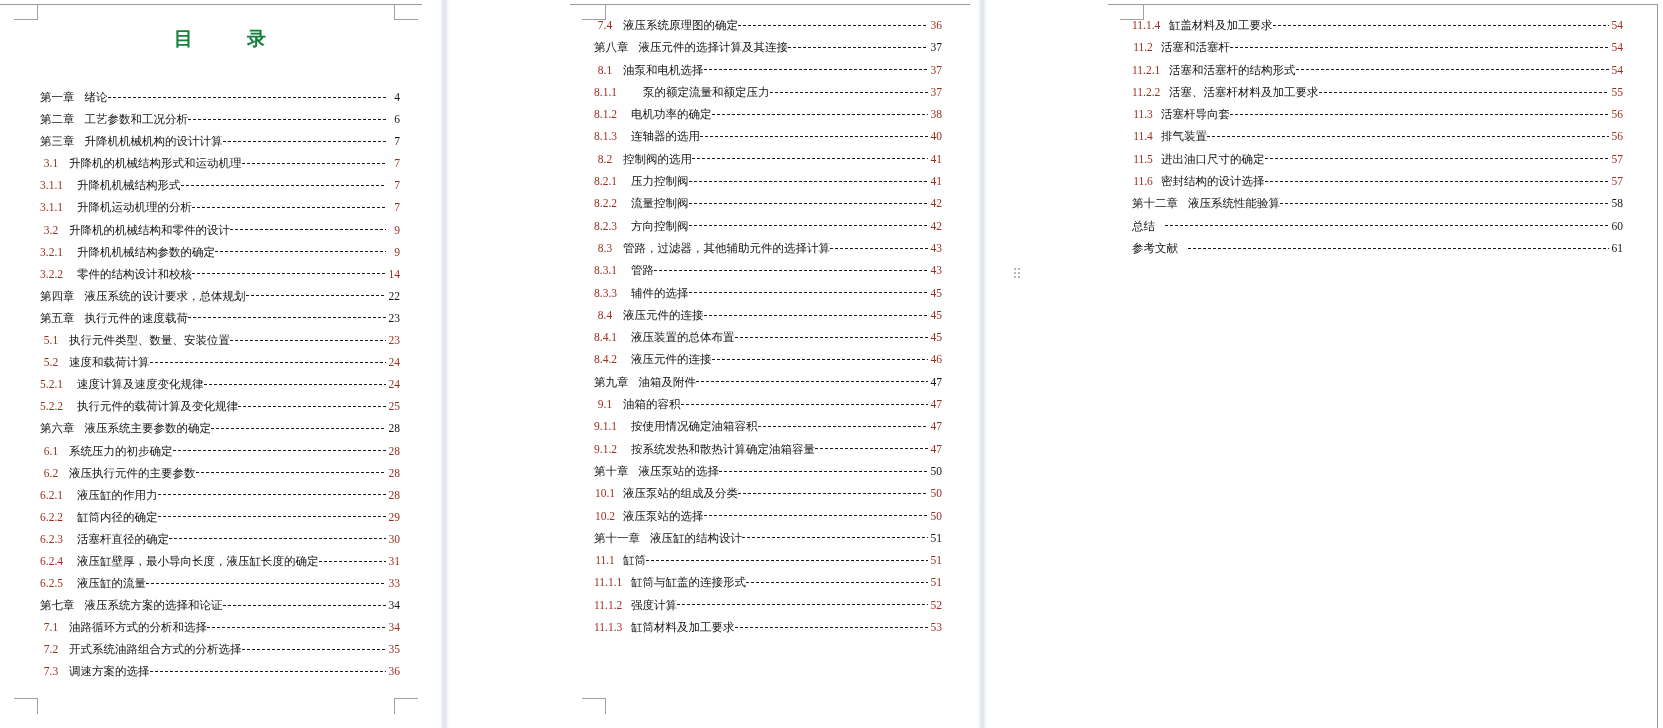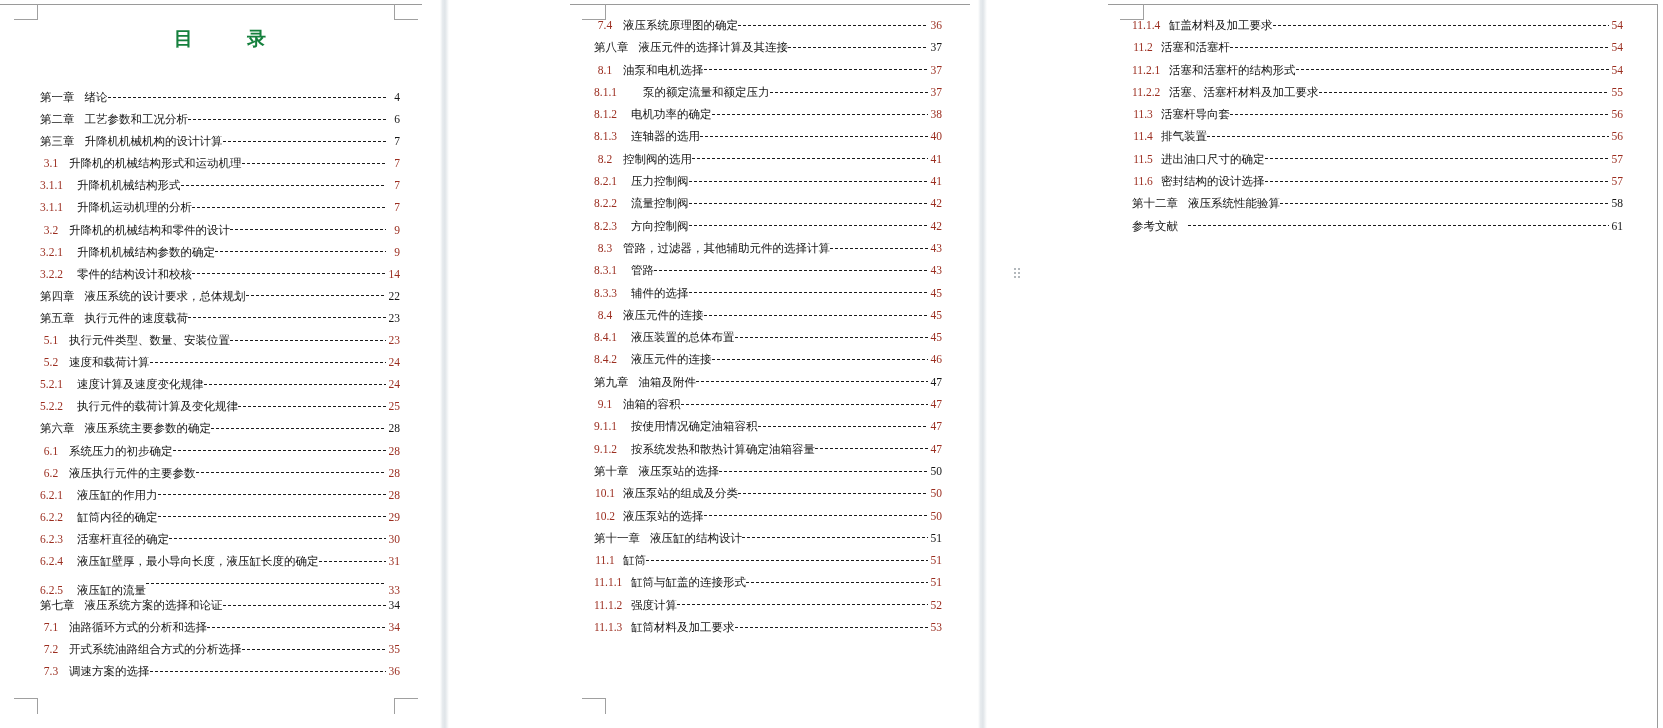--- a/index.html
+++ b/index.html
@@ -355,21 +355,21 @@
             <span class="toc-page">30</span>
           </li>
           <li class="toc-entry">
             <span class="toc-num w-lv2">6.2.4</span>
             <span class="toc-label" style="padding-left: 7px;">液压缸壁厚，最小导向长度，液压缸长度的确定</span>
             <span class="toc-dots"></span>
             <span class="toc-page">31</span>
           </li>
           <li class="toc-entry">
             <span class="toc-num w-lv2">6.2.5</span>
-            <span class="toc-label" style="padding-left: 7px; margin-top: 7px;">液压缸的流量</span>
+            <span class="toc-label" style="padding-left: 7px;">液压缸的流量</span>
             <span class="toc-dots"></span>
             <span class="toc-page">33</span>
           </li>
           <li class="toc-entry chapter">
             <span class="toc-num w-lv0">第七章</span>
             <span class="toc-label" style="padding-left: 10px;">液压系统方案的选择和论证</span>
             <span class="toc-dots"></span>
             <span class="toc-page">34</span>
           </li>
           <li class="toc-entry">
@@ -650,20 +650,26 @@
             <span class="toc-dots"></span>
             <span class="toc-page">57</span>
           </li>
           <li class="toc-entry chapter">
             <span class="toc-num w-lv0">第十二章</span>
             <span class="toc-label" style="padding-left: 10px;">液压系统性能验算</span>
             <span class="toc-dots"></span>
             <span class="toc-page">58</span>
           </li>
           <li class="toc-entry chapter">
+            <span class="toc-num w-lv0">总结</span>
+            <span class="toc-label" style="padding-left: 10px;"></span>
+            <span class="toc-dots"></span>
+            <span class="toc-page">60</span>
+          </li>
+          <li class="toc-entry chapter">
             <span class="toc-num w-lv0">参考文献</span>
             <span class="toc-label" style="padding-left: 10px;"></span>
             <span class="toc-dots"></span>
             <span class="toc-page">61</span>
           </li>
         </ul>
     </div>
   </div>
 
 </div>

